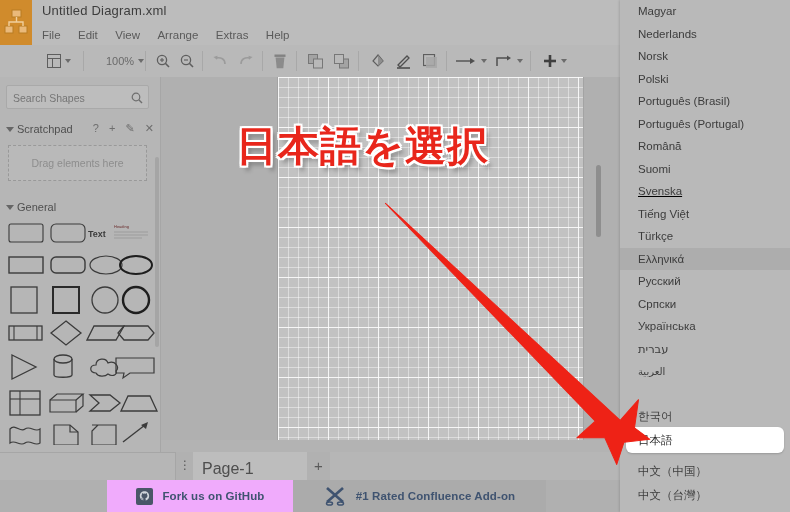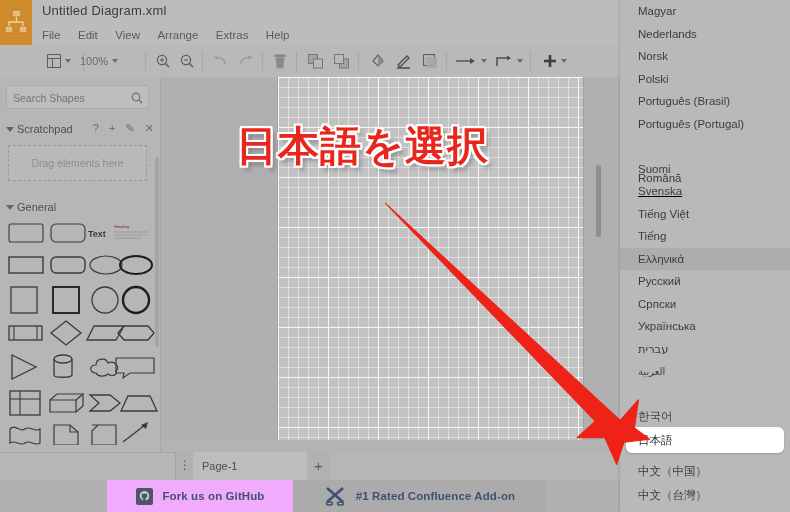--- a/index.html
+++ b/index.html
@@ -66,21 +66,21 @@
     text-shadow:
       -2px -2px 0 #fff, 2px -2px 0 #fff, -2px 2px 0 #fff, 2px 2px 0 #fff,
       -2px 0 0 #fff, 2px 0 0 #fff, 0 -2px 0 #fff, 0 2px 0 #fff,
       4px 5px 4px rgba(0,0,0,.28);
     letter-spacing:1px;}
 
   
   .pagebar{position:absolute;left:0;top:452px;width:620px;height:28px;background:#b6b6b6;border-top:1px solid #a6a6a6;}
   .pg-kebab{position:absolute;left:175px;top:452px;width:18px;height:28px;background:#b1b1b1;border-left:1px solid #a6a6a6;border-right:1px solid #a6a6a6;text-align:center;line-height:26px;font-size:12px;color:#5a5a5a;letter-spacing:0;}
   .pg-tab{position:absolute;left:193px;top:452px;width:114px;height:28px;background:#bdbdbd;border-right:1px solid #a6a6a6;}
-  .pg-tab span{position:absolute;left:9px;top:8px;font-size:11px;color:#4e4e4e;}
+  .pg-tab span{position:absolute;left:9px;top:8px;font-size:16px;color:#4e4e4e;}
   .pg-add{position:absolute;left:307px;top:452px;width:23px;height:28px;background:#b1b1b1;border-right:1px solid #a6a6a6;text-align:center;line-height:27px;font-size:15px;color:#5a5a5a;}
   .pg-rest{position:absolute;left:330px;top:452px;width:290px;height:28px;background:#b6b6b6;}
 
   .footer{position:absolute;left:0;top:480px;width:790px;height:32px;background:#b0b0b0;}
   .fbtn{position:absolute;top:480px;height:32px;display:flex;align-items:center;}
   .fbtn .lbl{font-size:11.5px;font-weight:bold;color:#3f5370;letter-spacing:.1px;}
   #github-btn{left:107px;width:186px;background:#f0abfc;justify-content:center;}
   #confluence-btn{left:293px;width:253px;background:#ababab;justify-content:center;}
   .fbtn .gicon{margin-right:10px;display:flex;}
 
@@ -121,21 +121,21 @@
   <div class="toolbar">
     <div class="tb-item" style="left:44px;width:30px;">
       <svg width="14" height="14" viewBox="0 0 14 14">
         <rect x="0.5" y="0.5" width="13" height="13" fill="none" stroke="#5e5e5e"></rect>
         <line x1="0.5" y1="4.5" x2="13.5" y2="4.5" stroke="#5e5e5e"></line>
         <line x1="5.5" y1="4.5" x2="5.5" y2="13.5" stroke="#5e5e5e"></line>
       </svg>
         <span class="caret"></span>
     </div>
     <div class="tb-sep" style="left:83px;"></div>
-    <div class="tb-item" style="left:74px;width:50px;">
+    <div class="tb-item" style="left:100px;width:50px;">
       <span class="zoomlbl">100%</span>
         <span class="caret"></span>
     </div>
     <div class="tb-sep" style="left:145px;"></div>
     <div class="tb-item" style="left:152px;width:22px;">
       <svg width="14" height="14" viewBox="0 0 14 14">
         <circle cx="6" cy="6" r="4.6" fill="none" stroke="#5e5e5e" stroke-width="1.3"></circle>
         <line x1="9.3" y1="9.3" x2="13" y2="13" stroke="#5e5e5e" stroke-width="1.6"></line>
         <line x1="4" y1="6" x2="8" y2="6" stroke="#5e5e5e" stroke-width="1.1"></line>
         <line x1="6" y1="4" x2="6" y2="8" stroke="#5e5e5e" stroke-width="1.1"></line>
@@ -475,34 +475,34 @@
     </div>
   <div class="ditem" style="top:67.5px;">
       <span class="dlbl">Polski</span>
     </div>
   <div class="ditem" style="top:90px;">
       <span class="dlbl">Português (Brasil)</span>
     </div>
   <div class="ditem" style="top:112.5px;">
       <span class="dlbl">Português (Portugal)</span>
     </div>
-  <div class="ditem" style="top:135px;margin-top:32px;">
+  <div class="ditem" style="top:135px;">
       <span class="dlbl">Română</span>
     </div>
   <div class="ditem" style="top:157.5px;">
       <span class="dlbl">Suomi</span>
     </div>
   <div class="ditem" style="top:180px;text-decoration:underline;">
       <span class="dlbl">Svenska</span>
     </div>
   <div class="ditem" style="top:202.5px;">
       <span class="dlbl">Tiếng Việt</span>
     </div>
   <div class="ditem" style="top:225px;">
-      <span class="dlbl">Tiếng</span>
+      <span class="dlbl">Türkçe</span>
     </div>
   <div class="ditem hover" style="top:247.5px;">
       <span class="dlbl">Ελληνικά</span>
     </div>
   <div class="ditem" style="top:270px;">
       <span class="dlbl">Русский</span>
     </div>
   <div class="ditem" style="top:292.5px;">
       <span class="dlbl">Српски</span>
     </div>

